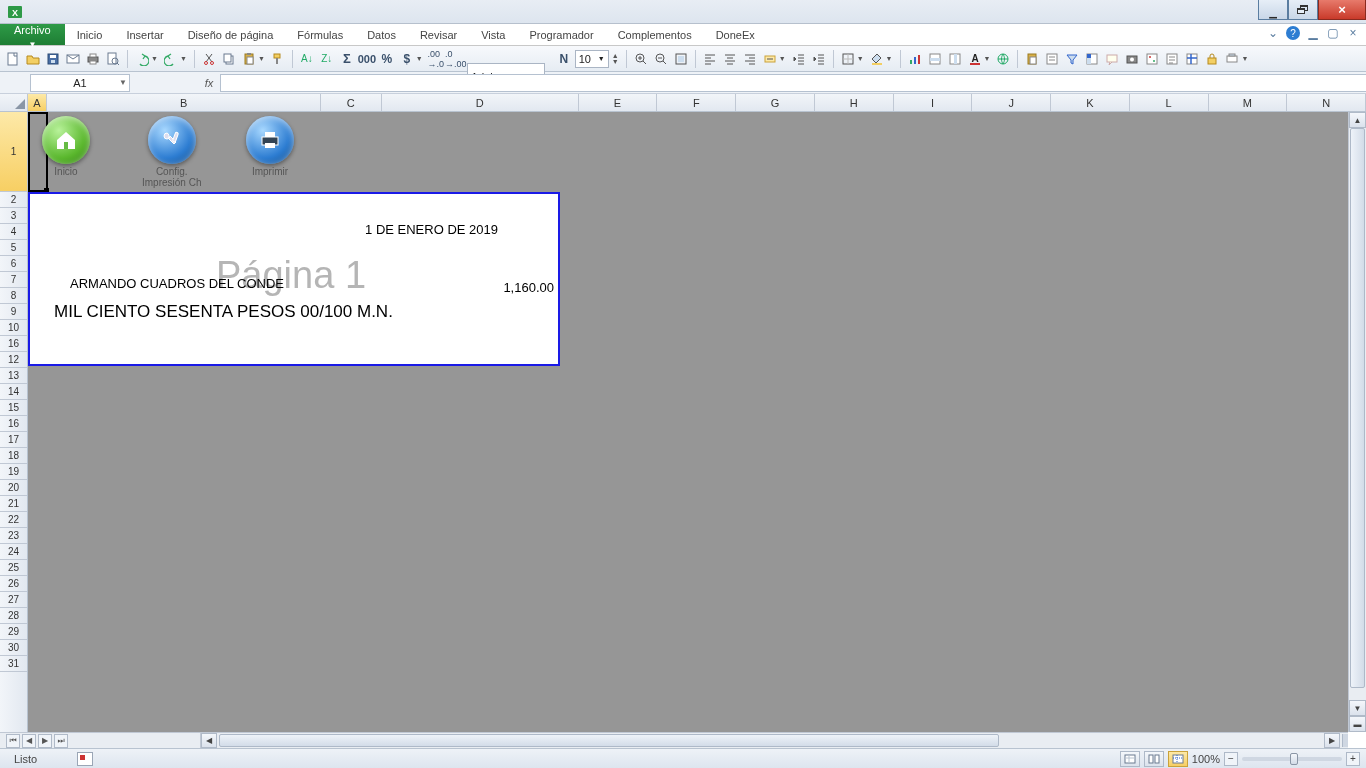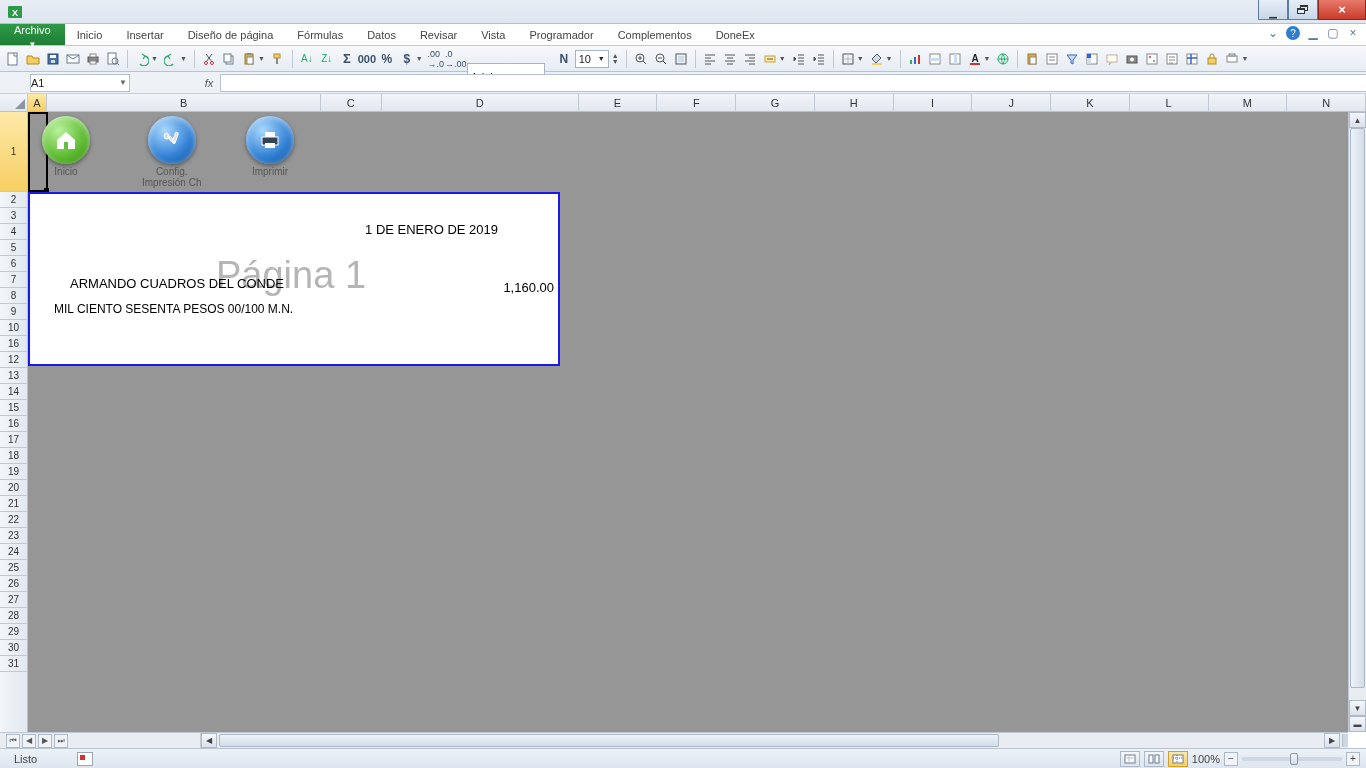--- a/index.html
+++ b/index.html
@@ -30,21 +30,21 @@
 .tbtn { width: 18px; height: 18px; display: inline-flex; align-items: center; justify-content: center; font-size: 12px; color: #3a506b; }
 .tbtn svg { width: 14px; height: 14px; }
 .tsep { width: 1px; height: 18px; background: #c0c8d4; margin: 0 3px; }
 .tdrop { font-size: 7px; color: #555; margin-left: -2px; margin-right: 2px; }
 .font-box { width: 78px; height: 28px; border: 1px solid #aab5c4; background: #fff; font-size: 11px; padding: 0 3px; display: flex; align-items: center; justify-content: space-between; color: #222; margin-top: 36px; }
 .size-box { width: 34px; height: 18px; border: 1px solid #aab5c4; background: #fff; font-size: 11px; padding: 0 3px; display: flex; align-items: center; justify-content: space-between; color: #222; }
 .bold { font-weight: bold; }
 
 
 .formulabar { height: 22px; background: #eef2f7; border-bottom: 1px solid #c8d0dc; display: flex; align-items: center; }
-.namebox { width: 100px; height: 18px; margin-left: 30px; border: 1px solid #b5c1d0; background: #fff; font-size: 11px; display: flex; align-items: center; justify-content: flex-start; color: #222; position: relative; }
+.namebox { width: 100px; height: 18px; margin-left: 30px; border: 1px solid #b5c1d0; background: #fff; font-size: 11px; display: flex; align-items: center; justify-content: center; color: #222; position: relative; }
 .namebox .dd { position: absolute; right: 2px; font-size: 8px; color: #666; }
 .fx { width: 18px; height: 18px; margin-left: 70px; display: flex; align-items: center; justify-content: center; font-style: italic; font-size: 11px; color: #555; }
 .formula-input { flex: 1; height: 18px; border: 1px solid #b5c1d0; border-right: none; background: #fff; margin-left: 2px; }
 
 
 .colhdr-row { height: 18px; display: flex; background: linear-gradient(#f2f5f9,#e2e8f0); border-bottom: 1px solid #b8c3d0; }
 .corner { width: 28px; border-right: 1px solid #c0c8d4; background: linear-gradient(#f2f5f9,#e2e8f0); position: relative; }
 .corner::after { content: ""; position: absolute; right: 2px; bottom: 2px; border: 5px solid transparent; border-right-color: #8a96a6; border-bottom-color: #8a96a6; }
 .colhdr { border-right: 1px solid #c0c8d4; font-size: 11px; color: #333; display: flex; align-items: center; justify-content: center; }
 .colhdr.active { background: linear-gradient(#fde9a8,#f7cf63); }
@@ -68,21 +68,21 @@
 .orb.green { background: radial-gradient(circle at 35% 30%, #b8f29a, #5bb82e 60%, #2e7a10); }
 .orb.blue1 { background: radial-gradient(circle at 35% 30%, #a8d8ff, #2d7dd2 60%, #134a84); }
 .orb.blue2 { background: radial-gradient(circle at 35% 30%, #a8d8ff, #2d7dd2 60%, #134a84); }
 .orb svg { width: 26px; height: 26px; }
 
 
 .check { position: absolute; left: 0px; top: 80px; width: 532px; height: 174px; background: #fff; border: 2px solid #1a1ae6; }
 .check .date { position: absolute; right: 60px; top: 28px; font-size: 13px; font-family: Arial; color: #000; }
 .check .payee { position: absolute; left: 40px; top: 82px; font-size: 13px; font-family: Arial; color: #000; }
 .check .amount { position: absolute; right: 4px; top: 86px; font-size: 13px; font-family: Arial; color: #000; }
-.check .words { position: absolute; left: 24px; top: 108px; font-size: 12px; font-family: Arial; color: #000; }
+.check .words { position: absolute; left: 24px; top: 108px; font-size: 17px; font-family: Arial; color: #000; }
 .watermark { position: absolute; left: 186px; top: 60px; font-size: 38px; font-family: Arial; color: rgba(120,120,120,.55); pointer-events: none; }
 
 
 .banklogo { position: absolute; left: 610px; top: 82px; width: 150px; height: 44px; background: #f1f1f1; border: 1px solid #e0e0e0; display: flex; align-items: center; justify-content: center; gap: 6px; }
 .banklogo .gear { width: 24px; height: 24px; }
 .banklogo .txt { font-size: 17px; font-weight: bold; color: #2a2a2a; font-family: Arial; }
 
 
 .vscroll { position: absolute; right: 0; top: 112px; width: 18px; height: 620px; background: #e9edf2; border-left: 1px solid #c0c8d4; }
 .vscroll .btn { height: 16px; background: linear-gradient(#f4f7fb,#dbe2ec); border: 1px solid #b0bac8; display: flex; align-items: center; justify-content: center; font-size: 8px; color: #444; }

